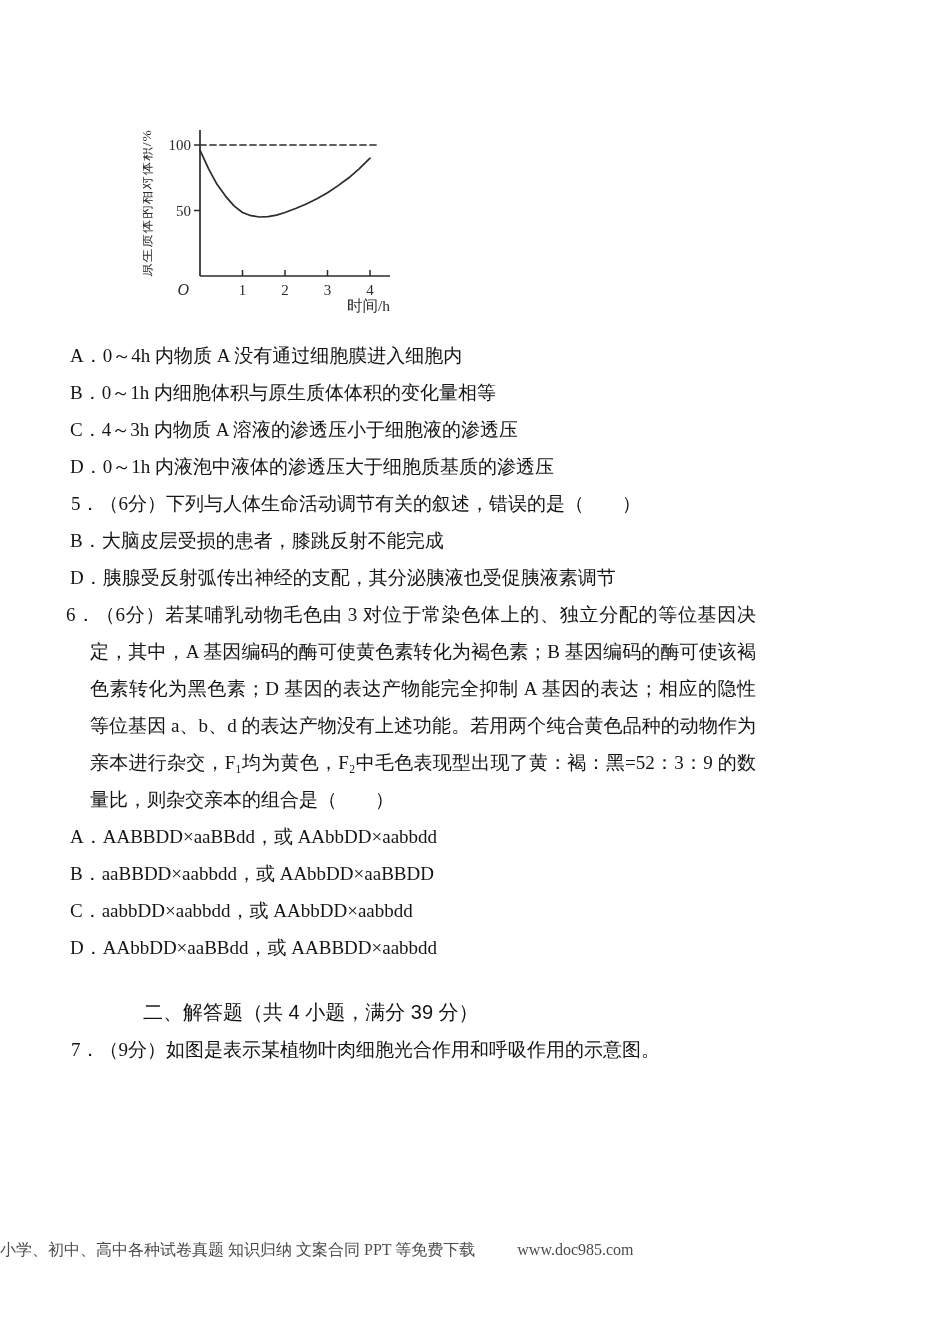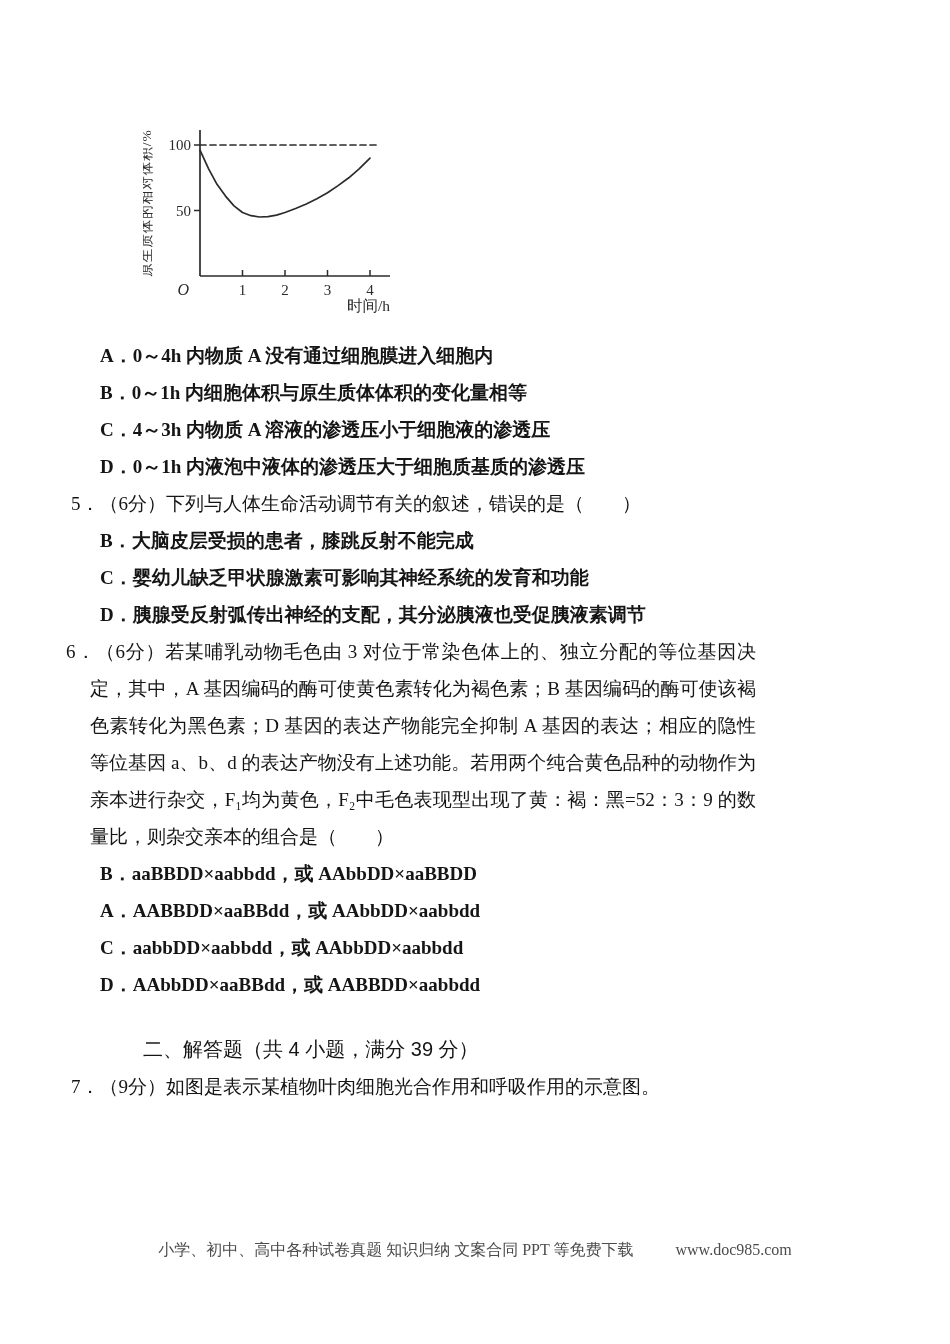--- a/index.html
+++ b/index.html
@@ -8,31 +8,31 @@
     font-family:"Liberation Serif","DejaVu Serif",serif;color:#151515;
     overflow:hidden;
   }
   .content{padding-top:112px;}
   .line{font-size:19px;line-height:37px;white-space:nowrap;}
   .stem{margin-left:71px;width:672px;}
   .wrap-stem{
     margin-left:66px;width:666px;padding-left:24px;text-indent:-24px;
     text-align:justify;white-space:normal;
   }
-  .option{margin-left:100px;font-weight:bold;}
+  .option{margin-left:70px;}
   .section-title{
     margin-left:143px;margin-top:28px;font-size:20px;line-height:37px;
     font-weight:normal;font-family:"Liberation Sans","DejaVu Sans",sans-serif;
     white-space:nowrap;
   }
   .chart{margin-left:143px;height:225px;}
   .chart svg{display:block;}
   .chart text{fill:#2b2b2b;font-family:"Liberation Serif","DejaVu Serif",serif;}
   .footer{
-    position:absolute;left:0;top:1240px;width:950px;text-align:center;
+    position:absolute;left:0;top:1240px;width:950px;text-align:left;
     font-size:16px;color:#4c4c4c;white-space:nowrap;
   }
   .footer .site{margin-left:42px;}
 </style>
 </head>
 <body>
 
 <div class="content">
 
   <div class="chart">
@@ -62,28 +62,27 @@
   <div>
     <div class="line option">A．0～4h 内物质 A 没有通过细胞膜进入细胞内</div>
     <div class="line option">B．0～1h 内细胞体积与原生质体体积的变化量相等</div>
     <div class="line option">C．4～3h 内物质 A 溶液的渗透压小于细胞液的渗透压</div>
     <div class="line option">D．0～1h 内液泡中液体的渗透压大于细胞质基质的渗透压</div>
   </div>
 
   <div>
     <div class="line stem">5．（6分）下列与人体生命活动调节有关的叙述，错误的是（　　）</div>
     <div class="line option">B．大脑皮层受损的患者，膝跳反射不能完成</div>
-    <div class="line option">C．婴幼儿缺乏甲状腺激素可影响其神经系统的发育和功能</div>
     <div class="line option">D．胰腺受反射弧传出神经的支配，其分泌胰液也受促胰液素调节</div>
   </div>
 
   <div>
     <div class="line wrap-stem">6．（6分）若某哺乳动物毛色由 3 对位于常染色体上的、独立分配的等位基因决定，其中，A 基因编码的酶可使黄色素转化为褐色素；B 基因编码的酶可使该褐色素转化为黑色素；D 基因的表达产物能完全抑制 A 基因的表达；相应的隐性等位基因 a、b、d 的表达产物没有上述功能。若用两个纯合黄色品种的动物作为亲本进行杂交，F₁均为黄色，F₂中毛色表现型出现了黄：褐：黑=52：3：9 的数量比，则杂交亲本的组合是（　　）</div>
+    <div class="line option">A．AABBDD×aaBBdd，或 AAbbDD×aabbdd</div>
     <div class="line option">B．aaBBDD×aabbdd，或 AAbbDD×aaBBDD</div>
-    <div class="line option">A．AABBDD×aaBBdd，或 AAbbDD×aabbdd</div>
     <div class="line option">C．aabbDD×aabbdd，或 AAbbDD×aabbdd</div>
     <div class="line option">D．AAbbDD×aaBBdd，或 AABBDD×aabbdd</div>
   </div>
 
   <div class="section-title">二、解答题（共 4 小题，满分 39 分）</div>
 
   <div>
     <div class="line stem">7．（9分）如图是表示某植物叶肉细胞光合作用和呼吸作用的示意图。</div>
   </div>
 

